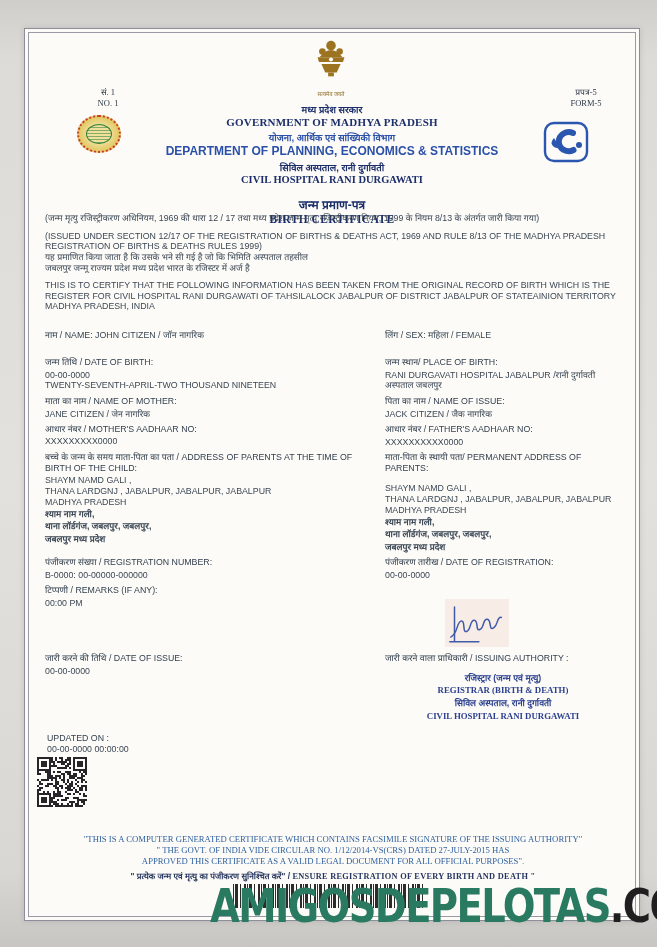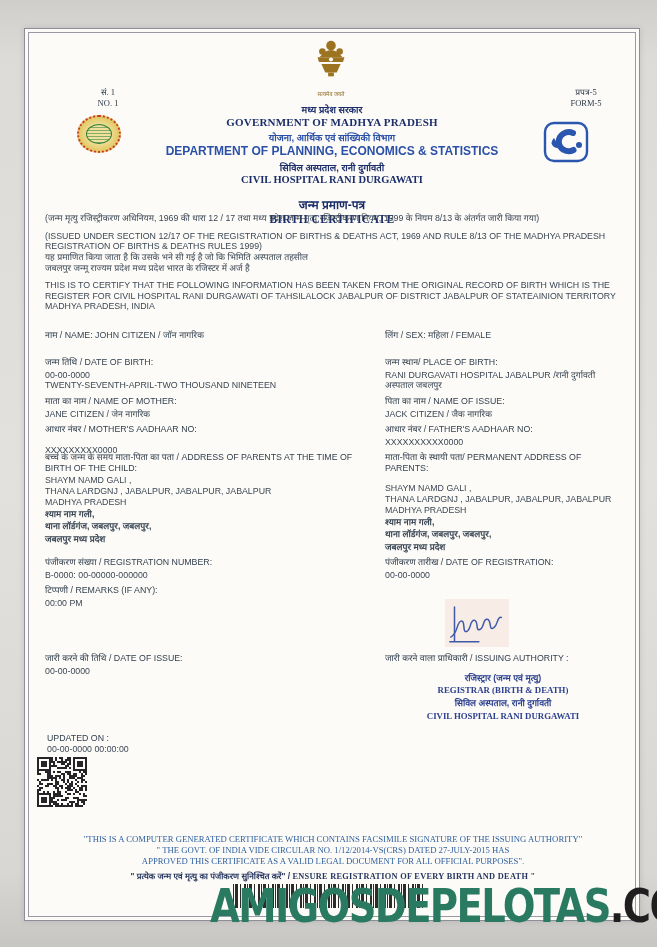--- a/index.html
+++ b/index.html
@@ -38,21 +38,21 @@
   .bodyc{position:absolute;left:20px;top:184px;width:576px;height:706px;font-size:8.8px;line-height:1.2}
   .nowrap{white-space:nowrap;overflow:hidden}
   .act-en,.cert-en{margin-top:7px}
   .cert-block{position:absolute;left:0;top:39px;width:576px}
   .act-block{position:absolute;left:0;top:0;width:576px}
   .cell{position:absolute}
   .cl{left:0;width:332px}
   .cr{left:340px;width:236px}
   .lbl{color:#33404e}
   .val{margin-top:2px}
-  .gapval{margin-top:10px}
+  .gapval{margin-top:1px}
   .addr div{line-height:1.25}
   .addr div:nth-child(n+4){font-weight:bold;line-height:1.4}
   .sig{position:absolute;left:400px;top:386px;width:64px;height:48px;background:#f7ece6;
     display:flex;align-items:center;justify-content:center}
   .auth-lines{margin-top:8px;text-align:center;color:#2b3f8e;font-weight:bold;line-height:1.45}
   .auth-lines div:nth-child(2),.auth-lines div:nth-child(4){font-family:"Liberation Serif",serif}
   .qr{position:absolute;left:-8px;top:544px;display:grid;grid-template-columns:repeat(25,2px);grid-auto-rows:2px}
   .qc.on{background:#26262a}
   .updated{position:absolute;left:2px;top:520px}
   .footer{position:absolute;left:0;top:621px;width:576px;text-align:center;

